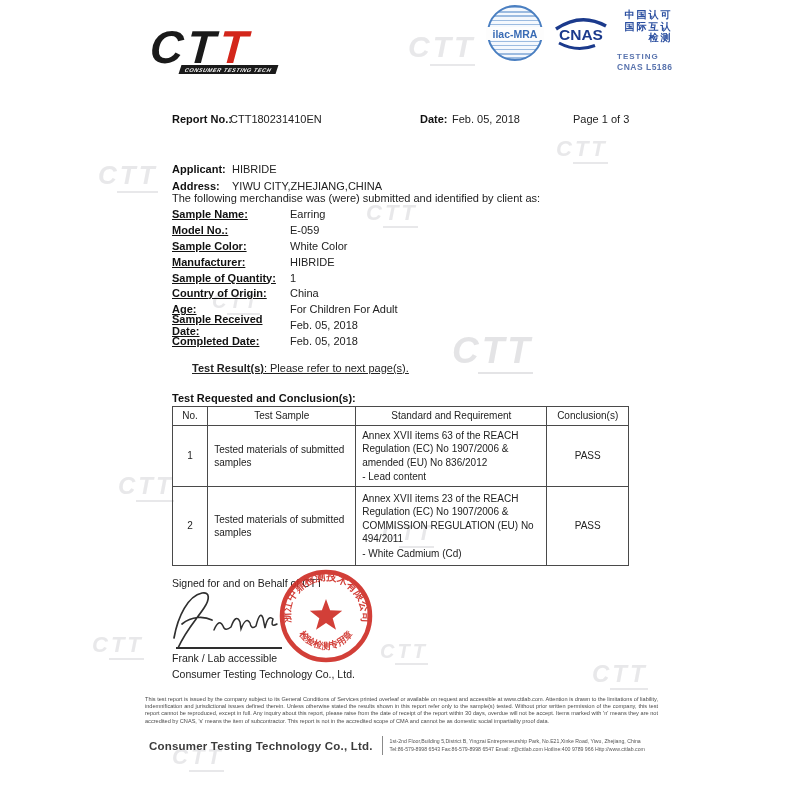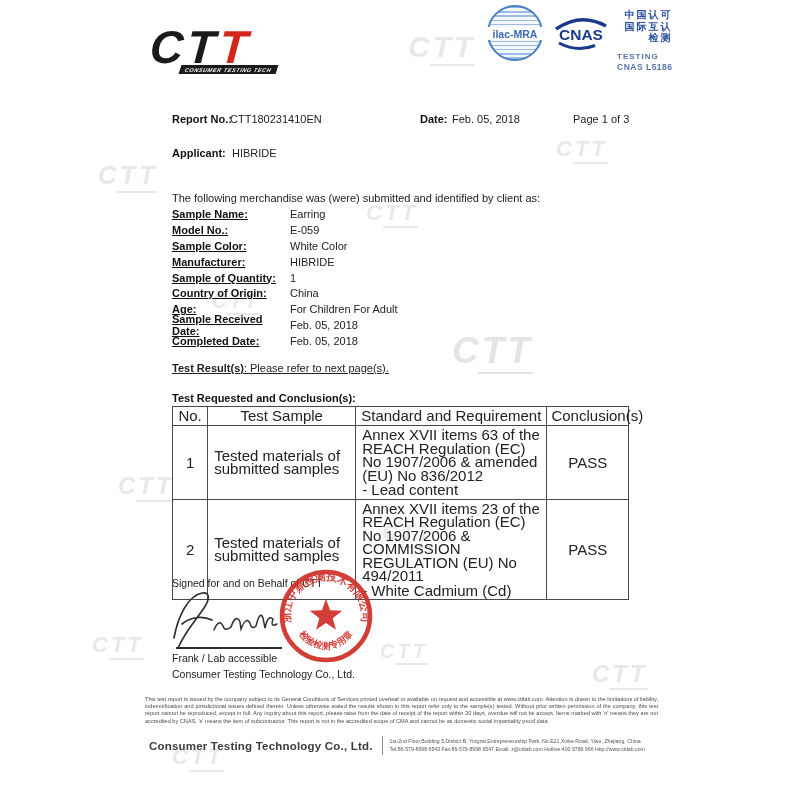--- a/index.html
+++ b/index.html
@@ -41,36 +41,36 @@
 
   
   .row{position:absolute;left:172px;right:120px;font-size:11px;height:14px;}
   .row b{font-weight:bold;color:#111;}
   .abs{position:absolute;top:0;}
   .meta-report-val{left:58px;}
   .meta-date{left:248px;}
   .meta-date-val{left:280px;font-weight:normal;}
   .meta-page{left:401px;}
 
-  .kv{display:flex;}
+  .kv{display:flex;margin-top:16px;}
   .kv .k{width:60px;font-weight:bold;color:#111;flex:none;}
 
   .sample-rows{position:absolute;left:172px;top:206px;font-size:11px;}
   .srow{display:flex;height:15.9px;align-items:center;}
   .srow .k{width:118px;font-weight:bold;color:#111;flex:none;text-decoration:underline;}
 
   .intro{position:absolute;left:172px;top:192px;font-size:11px;}
 
   .test-result{position:absolute;left:172px;top:362px;font-size:11px;text-decoration:underline;}
-  .test-result b{font-weight:bold;}
+  .test-result b{font-weight:bold;margin-left:20px;}
   .table-heading{position:absolute;left:172px;top:392px;font-size:11px;font-weight:bold;color:#111;}
 
   
   .ctable{position:absolute;left:172px;top:406px;width:457px;border-collapse:collapse;
-    font-size:15px;table-layout:fixed;}
+    font-size:10px;table-layout:fixed;}
   .ctable th,.ctable td{border:1px solid #4a4a4a;padding:2px 6px;line-height:13.5px;vertical-align:middle;}
   .ctable th{font-weight:normal;text-align:center;height:16px;padding:1px 4px;}
   .col-no{width:35px;}.col-sample{width:147px;}.col-std{width:190px;}.col-conc{width:81px;}
   .td-no,.td-conc{text-align:center;}
   .td-std{padding-top:4px;padding-bottom:4px;}
   .td-sample{padding-left:10px;}
   .std-note{display:block;margin-top:1px;}
   .r1 td{height:56px;}
   .r2 td{height:74px;}
 
@@ -134,20 +134,24 @@
     <b class="abs" style="left:0;">Report No.:</b>
     <span class="abs meta-report-val">CTT180231410EN</span>
     <b class="abs meta-date">Date:</b>
     <span class="abs meta-date-val">Feb. 05, 2018</span>
     <span class="abs meta-page">Page 1 of 3</span>
   </div>
 
   <div class="row kv" style="top:147px;">
     <span class="k">Applicant:</span>
     <span>HIBRIDE</span>
+  </div>
+  <div class="row kv" style="top:164px;">
+    <span class="k">Address:</span>
+    <span>YIWU CITY,ZHEJIANG,CHINA</span>
   </div>
 
   <div class="intro">The following merchandise was (were) submitted and identified by client as:</div>
   <div class="sample-rows">
     <div class="srow">
         <span class="k">Sample Name:</span>
         <span>Earring</span>
       </div>
     <div class="srow">
         <span class="k">Model No.:</span>

